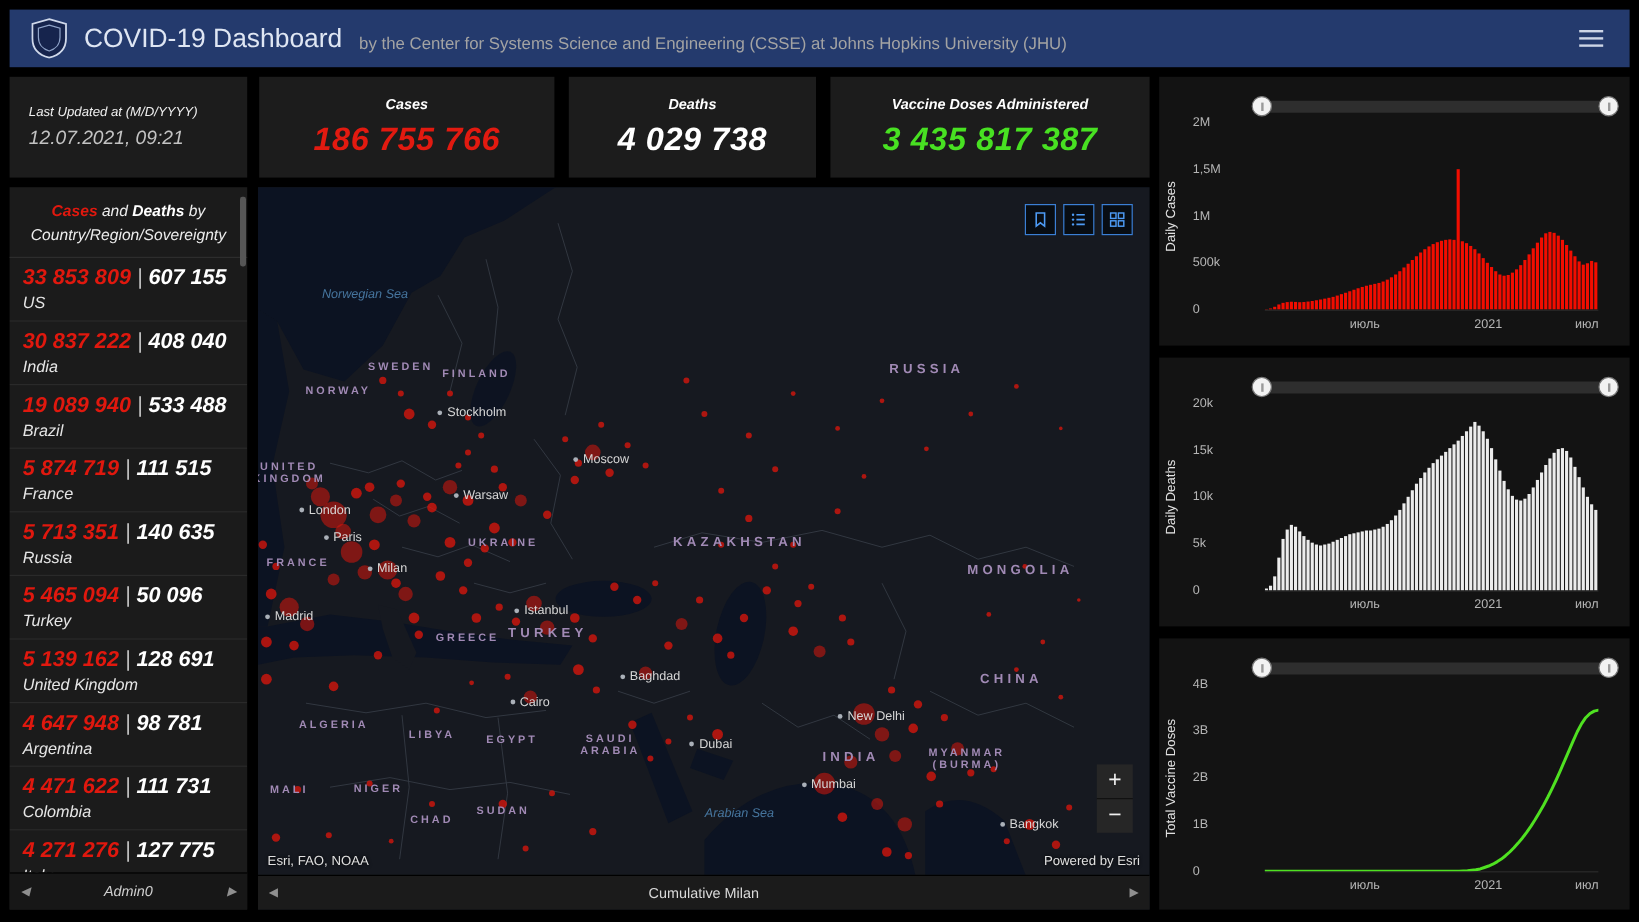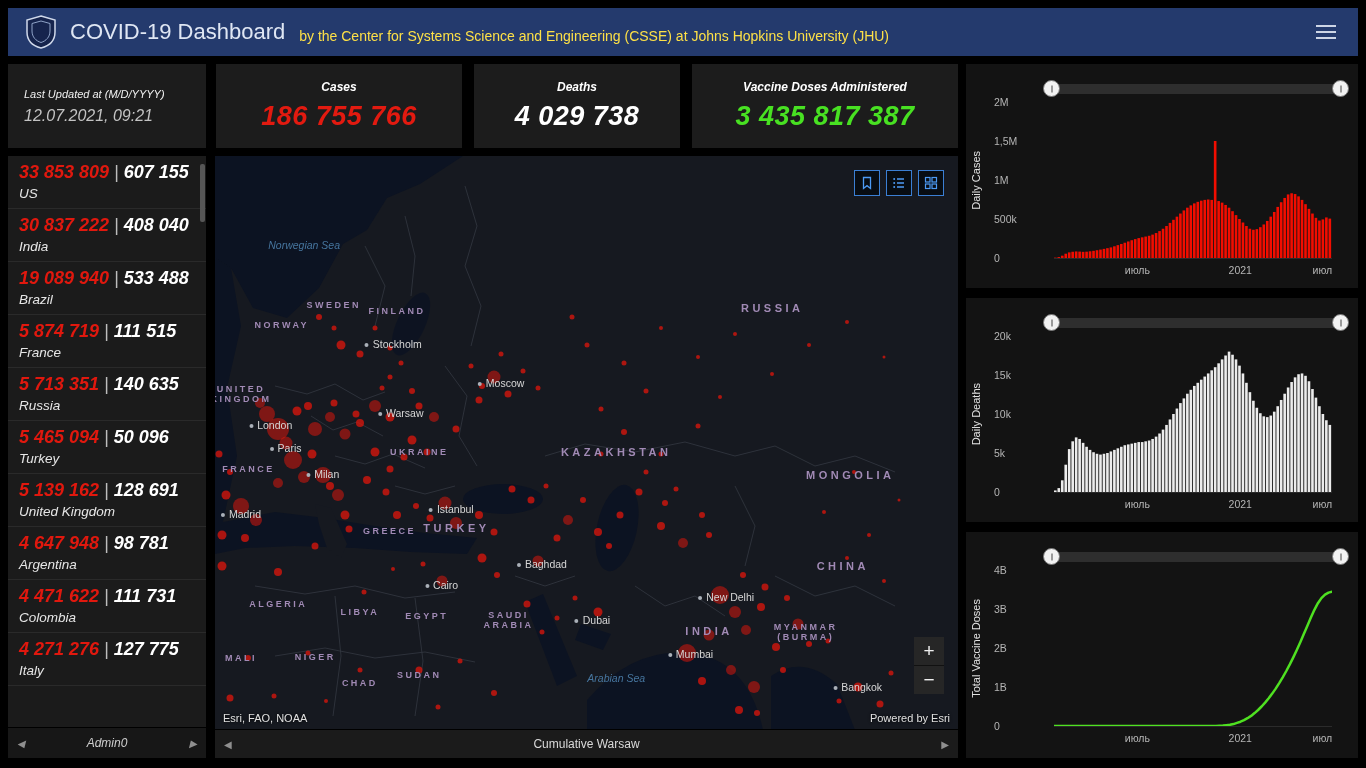--- a/index.html
+++ b/index.html
@@ -5,21 +5,21 @@
   html,body{margin:0;padding:0;background:#000;width:1366px;height:768px;overflow:hidden;
     font-family:"Liberation Sans",sans-serif;}
   .app{position:relative;width:1366px;height:768px;background:#000;}
   .panel{position:absolute;background:#1c1c1c;box-sizing:border-box;font-style:italic;}
 
   
   .hdr{position:absolute;left:8px;top:8px;width:1350px;height:48px;background:#243a6d;
     display:flex;align-items:center;padding:0 18px;box-sizing:border-box;gap:14px;}
   .logo{flex:0 0 auto;display:flex;align-items:center;}
   .title{font-size:22px;color:#dfe6f3;white-space:nowrap;}
-  .subtitle{font-size:14px;color:#fde047;margin-top:7px;white-space:nowrap;}
+  .subtitle{font-size:14px;color:#a3a3a3;margin-top:7px;white-space:nowrap;}
   .menu{margin-left:auto;display:flex;flex-direction:column;gap:4px;cursor:pointer;padding:4px;}
   .menu i{display:block;width:20px;height:2px;background:#cdd5e6;}
 
   
   .lastupd{left:8px;top:64px;width:198px;height:84px;display:flex;flex-direction:column;
     justify-content:center;padding:0 16px;gap:7px;}
   .lu-label{font-size:11px;color:#f0f0f0;}
   .lu-value{font-size:16px;color:#c3c3c3;}
   .stat{display:flex;flex-direction:column;align-items:center;justify-content:center;gap:7px;}
   #stat-cases{left:216px;top:64px;width:246px;height:84px;}
@@ -133,20 +133,26 @@
   <section class="panel stat" id="stat-deaths">
     <div class="stat-label">Deaths</div>
     <div class="stat-value" style="color: rgb(255, 255, 255);">4 029 738</div>
   </section>
   <section class="panel stat" id="stat-vaccine">
     <div class="stat-label">Vaccine Doses Administered</div>
     <div class="stat-value" style="color: rgb(72, 225, 34);">3 435 817 387</div>
   </section>
 
   <aside class="panel sidebar">
+    <div class="list-title">
+      <span class="lt-cases">Cases</span>
+      <span>and</span>
+      <span class="lt-deaths">Deaths</span>
+      <span>by Country/Region/Sovereignty</span>
+    </div>
     <div class="rows" id="rows">
         <div class="crow">
           <div class="crow-nums"><span class="cr">33 853 809</span><span class="cs"> | </span><span class="cd">607 155</span></div>
           <div class="cn">US</div>
         </div>
         <div class="crow">
           <div class="crow-nums"><span class="cr">30 837 222</span><span class="cs"> | </span><span class="cd">408 040</span></div>
           <div class="cn">India</div>
         </div>
         <div class="crow">
@@ -452,21 +458,21 @@
     <div class="zoom">
       <div class="zbtn">+</div>
       <div class="zbtn zb2">−</div>
     </div>
 
     <div class="attr-l">Esri, FAO, NOAA</div>
     <div class="attr-r">Powered by Esri</div>
 
     <div class="map-footer">
       <span class="arr l"></span>
-      <span>Cumulative Warsaw</span>
+      <span>Cumulative Milan</span>
       <span class="arr r"></span>
     </div>
   </main>
 
   <section class="chart" id="chart1">
     <div class="slider">
       <div class="track"></div>
       <div class="handle l"></div>
       <div class="handle r"></div>
     </div>

